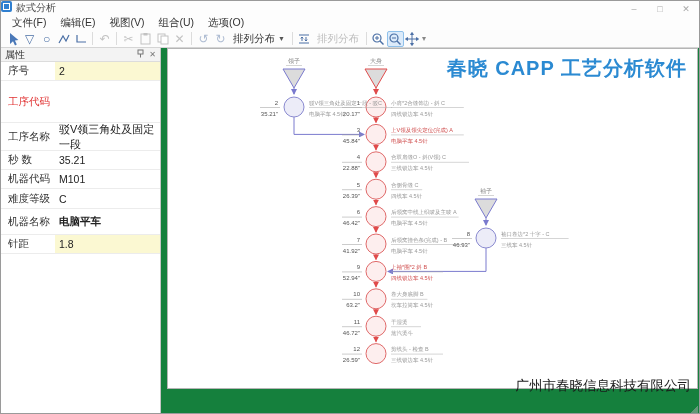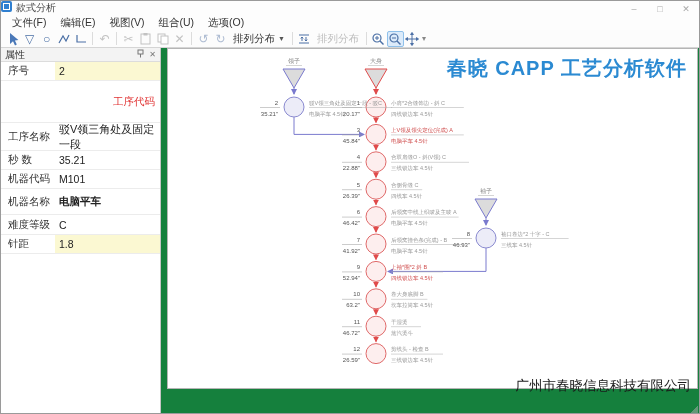--- a/index.html
+++ b/index.html
@@ -32,21 +32,21 @@
   .tb-dot { width:6px; text-align:center; color:#888; font-size:8px; }
 
   
   .main { display:flex; height:367px; }
   .left-panel { width:160px; background:#fff; border-right:1px solid #c5c5c5; display:flex; flex-direction:column; }
   .panel-header { height:14px; background:#f3f3f3; border-bottom:1px solid #dcdcdc; display:flex; align-items:center; padding:0 4px; }
   .panel-title { font-size:10px; color:#333; }
   .panel-icons { margin-left:auto; display:flex; gap:4px; align-items:center; }
   .panel-icons .ic { font-size:8px; color:#777; }
 
-  .prop-row { display:flex; border-bottom:1px solid #ececec; align-items:center;justify-content:flex-end; }
+  .prop-row { display:flex; border-bottom:1px solid #ececec; align-items:center; }
   .prop-label { width:54px; padding-left:7px; font-size:10.5px; color:#333; flex:none; }
   .prop-label.red { color:#e03232; }
   .prop-value { flex:1; font-size:10.5px; color:#222; padding-left:4px; align-self:stretch; display:flex; align-items:center; }
   .prop-value.yellow { background:#fbf8d2; }
   .prop-value.bold { font-weight:bold; }
   .rh18{height:19px} .rh24{height:42px} .rh28{height:28px} .rh26{height:26px} .rh20{height:20px}
 
   
   .canvas-area { flex:1; background:#15803d; position:relative; }
   .page { position:absolute; left:6px; top:0; width:531px; height:341px; background:#fff; border:1px solid #b5b5b5; }
@@ -192,27 +192,27 @@
         <span class="prop-value" style="font-size:11px">驳V领三角处及固定一段</span>
       </div>
       <div class="prop-row rh18">
         <span class="prop-label">秒 数</span>
         <span class="prop-value">35.21</span>
       </div>
       <div class="prop-row rh18">
         <span class="prop-label">机器代码</span>
         <span class="prop-value">M101</span>
       </div>
+      <div class="prop-row rh20">
+        <span class="prop-label">难度等级</span>
+        <span class="prop-value">C</span>
+      </div>
       <div class="prop-row rh26">
         <span class="prop-label">机器名称</span>
         <span class="prop-value bold">电脑平车</span>
-      </div>
-      <div class="prop-row rh20">
-        <span class="prop-label">难度等级</span>
-        <span class="prop-value">C</span>
       </div>
       <div class="prop-row rh18">
         <span class="prop-label">针距</span>
         <span class="prop-value yellow">1.8</span>
       </div>
     </div>
 
     <div class="canvas-area">
       <div class="page">
         <svg id="diagram" width="531" height="341" viewBox="0 0 531 341">

